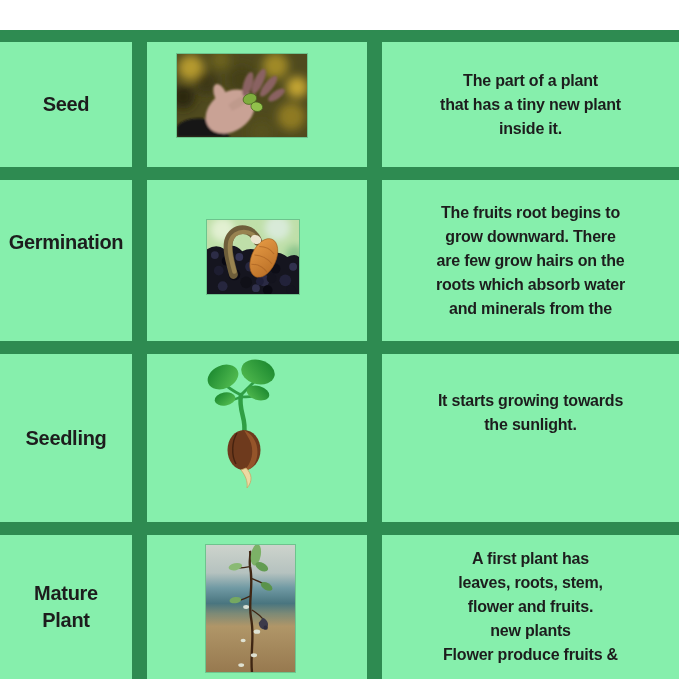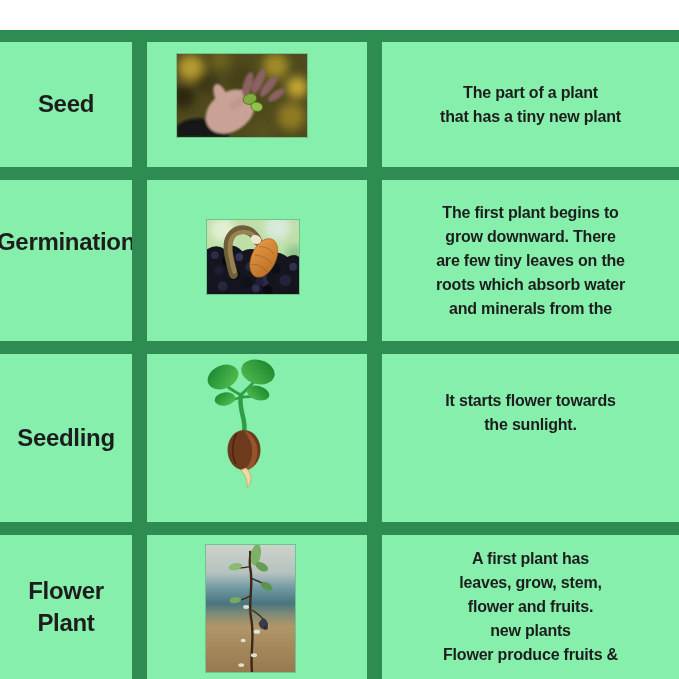--- a/index.html
+++ b/index.html
@@ -13,21 +13,21 @@
     background:#2E8B51;
     display:grid;
     grid-template-columns:132px 220px 297px;
     grid-template-rows:125px 161px 168px 1fr;
     column-gap:15px;row-gap:13px;
     padding-top:12px;box-sizing:border-box;
   }
   .cell{background:#86efac;position:relative;overflow:hidden;}
 
   .label-cell{display:flex;align-items:center;justify-content:center;text-align:center;}
-  .stage-label{font-size:24px;font-weight:700;color:#1d1d1d;line-height:1.35;letter-spacing:-0.3px;}
+  .stage-label{font-size:20px;font-weight:700;color:#1d1d1d;line-height:1.35;letter-spacing:-0.3px;}
   .stage-label span{display:block;}
   .lift18{transform:translateY(-18px);}
 
   .desc-cell{display:flex;align-items:center;justify-content:center;text-align:center;}
   .desc{font-size:16px;font-weight:700;color:#1d1d1d;line-height:24px;letter-spacing:-0.2px;}
   .dline{display:block;}
   .lift25{transform:translateY(-25px);}
 
   .photo{position:absolute;box-sizing:border-box;}
   .photo svg{display:block;width:100%;height:100%;}
@@ -89,20 +89,21 @@
             <ellipse cx="74" cy="46" rx="7" ry="5.4" transform="rotate(-18 74 46)" fill="#7fae3e"></ellipse>
             <ellipse cx="81" cy="54" rx="6" ry="4.8" transform="rotate(14 81 54)" fill="#92c14c"></ellipse>
           </g>
         </svg>
       </div>
     </div>
     <div class="cell desc-cell">
       <div class="desc">
         <span class="dline">The part of a plant</span>
         <span class="dline">that has a tiny new plant</span>
+        <span class="dline">inside it.</span>
       </div>
     </div>
 
     <div class="cell label-cell">
       <div class="stage-label lift18">
         <span>Germination</span>
       </div>
     </div>
     <div class="cell">
       <div class="photo ph2 bordered">
@@ -149,23 +150,23 @@
             <path d="M49 50 Q 58 46 67 51" stroke="#a96222" stroke-width="1" fill="none" opacity="0.7"></path>
           </g>
           <ellipse cx="50" cy="20" rx="5.5" ry="4.5" fill="#ece4ce" transform="rotate(24 50 20)"></ellipse>
           <circle cx="66" cy="60" r="5" fill="#13131d"></circle>
             <circle cx="54" cy="63" r="4" fill="#20203a"></circle>
         </svg>
       </div>
     </div>
     <div class="cell desc-cell">
       <div class="desc">
-        <span class="dline">The first plant begins to</span>
+        <span class="dline">The fruits root begins to</span>
         <span class="dline">grow downward. There</span>
-        <span class="dline">are few tiny leaves on the</span>
+        <span class="dline">are few grow hairs on the</span>
         <span class="dline">roots which absorb water</span>
         <span class="dline">and minerals from the</span>
       </div>
     </div>
 
     <div class="cell label-cell">
       <div class="stage-label">
         <span>Seedling</span>
       </div>
     </div>
@@ -193,28 +194,28 @@
           <ellipse cx="57" cy="34" rx="11.5" ry="7" transform="rotate(16 57 34)" fill="url(#g3leaf2)"></ellipse>
           <ellipse cx="43" cy="91" rx="16.5" ry="20" fill="#6e3a1d"></ellipse>
           <path d="M43 71 C 53 76, 58 86, 56 98 C 54 108, 48 112, 43 111 C 52 104, 54 88, 47 78 Z" fill="#95552a"></path>
           <path d="M36 74 C 31 82, 30 96, 35 105" stroke="#45220f" stroke-width="1.4" fill="none"></path>
           <path d="M45 109 C 51 115, 52 122, 46 129 C 47 122, 44 116, 40 111 Z" fill="#ecd9a2" stroke="#c9a766" stroke-width="0.8"></path>
         </svg>
       </div>
     </div>
     <div class="cell desc-cell">
       <div class="desc lift25">
-        <span class="dline">It starts flower towards</span>
+        <span class="dline">It starts growing towards</span>
         <span class="dline">the sunlight.</span>
       </div>
     </div>
 
     <div class="cell label-cell">
       <div class="stage-label">
-        <span>Flower</span>
+        <span>Mature</span>
         <span>Plant</span>
       </div>
     </div>
     <div class="cell">
       <div class="photo ph4 bordered">
         <svg viewBox="0 0 91 129" preserveAspectRatio="none" aria-hidden="true">
           <defs>
             <linearGradient id="g4bg" x1="0" y1="0" x2="0" y2="1">
               <stop offset="0" stop-color="#cdd3cc"></stop>
               <stop offset="0.22" stop-color="#b5c2bf"></stop>
@@ -248,21 +249,21 @@
             <ellipse cx="38" cy="97" rx="2.6" ry="1.8"></ellipse>
             <ellipse cx="49" cy="112" rx="3.2" ry="2"></ellipse>
             <ellipse cx="36" cy="122" rx="3" ry="2"></ellipse>
           </g>
         </svg>
       </div>
     </div>
     <div class="cell desc-cell">
       <div class="desc">
         <span class="dline">A first plant has</span>
-        <span class="dline">leaves, grow, stem,</span>
+        <span class="dline">leaves, roots, stem,</span>
         <span class="dline">flower and fruits.</span>
         <span class="dline">new plants</span>
         <span class="dline">Flower produce fruits &amp;</span>
       </div>
     </div>
 
   </div>
 </div>
 
 </body></html>

